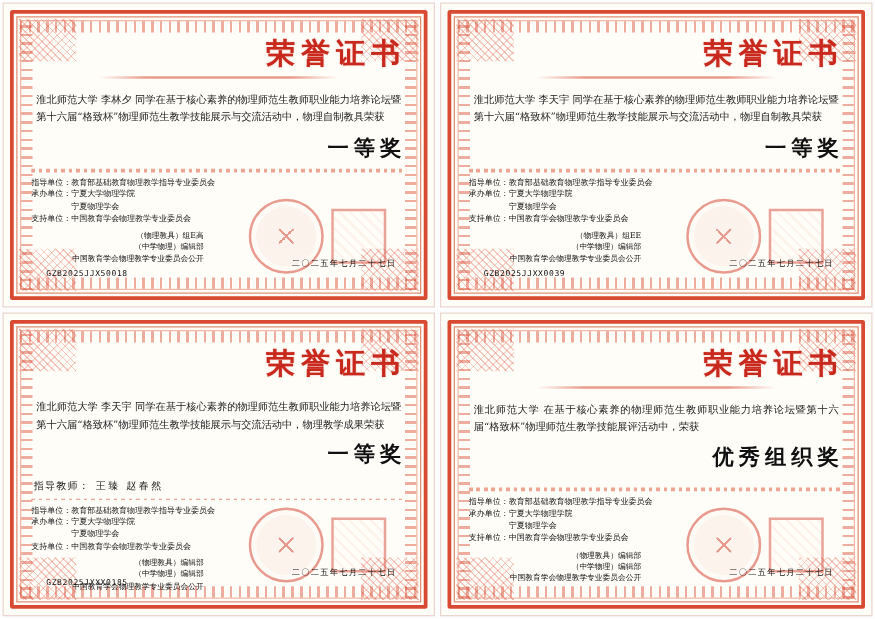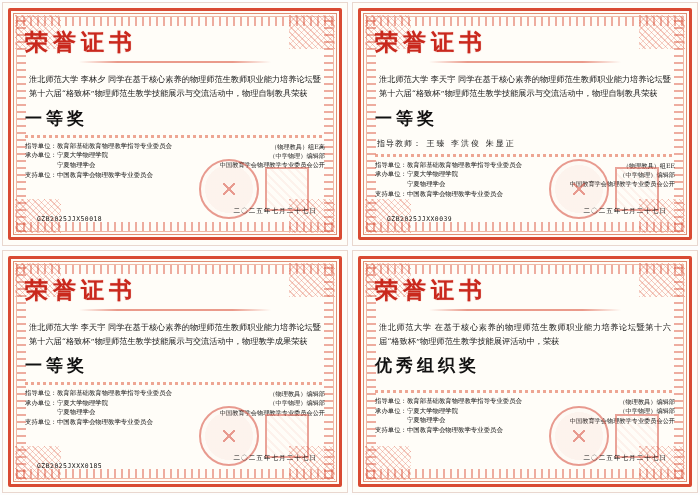--- a/index.html
+++ b/index.html
@@ -66,21 +66,21 @@
     background:repeating-linear-gradient(0deg,rgba(217,74,50,.45) 0 2px,transparent 2px 7px);
   }
   .edge-left{left:14px;}
   .edge-right{right:14px;}
 
   .content{
     position:absolute;left:22px;top:20px;right:22px;bottom:18px;
     display:flex;flex-direction:column;
   }
   .title{
-    text-align:left;
+    text-align:right;
     font-family:"DejaVu Serif","Liberation Serif",serif;
     font-weight:bold;
     font-size:23px;
     letter-spacing:5px;
     color:#c9281d;
     margin-top:4px;
     text-shadow:0 0 1px rgba(201,40,29,.6);
   }
   .title-rule{
     width:64%;
@@ -93,21 +93,21 @@
     margin-top:9px;
     font-family:"DejaVu Serif","Liberation Serif",serif;
     font-size:8.2px;
     line-height:1.75;
     color:#1a1a1a;
     text-align:justify;
     padding:0 4px;
     text-indent:0;
   }
   .award{
-    text-align:left;
+    text-align:right;
     font-family:"DejaVu Serif","Liberation Serif",serif;
     font-weight:bold;
     font-size:17px;
     letter-spacing:4px;
     color:#111;
     margin-top:6px;
   }
   .advisor{
     margin-top:8px;
     font-size:8px;
@@ -130,20 +130,21 @@
     font-size:6.4px;
     color:#111;
     font-family:"DejaVu Serif","Liberation Serif",serif;
     line-height:1.5;
   }
   .org-row{
     display:flex;
     justify-content:space-between;
     align-items:flex-start;
     gap:4px;
+    flex-direction:column;
   }
   .org-left{width:52%;}
   .org-right{width:46%;text-align:right;}
   .org-line{white-space:nowrap;overflow:hidden;text-overflow:ellipsis;}
   .org-right .org-line{font-size:6.2px;}
   .seal{
     position:absolute;
     width:56px;height:56px;
     border:2px solid #d64b3a;
     border-radius:50%;
@@ -242,24 +243,20 @@
     <div class="edge-right"></div>
     <div class="corner tl"></div>
     <div class="corner tr"></div>
     <div class="corner bl"></div>
     <div class="corner br"></div>
     <div class="content">
       <div class="title">荣誉证书</div>
       <div class="title-rule"></div>
       <div class="body-text">淮北师范大学  李天宇  同学在基于核心素养的物理师范生教师职业能力培养论坛暨第十六届“格致杯”物理师范生教学技能展示与交流活动中，物理自制教具荣获</div>
       <div class="award">一等奖</div>
-      <div class="advisor">
-        <span class="label">指导教师：</span>
-        <span>王臻  李洪俊  朱显正</span>
-      </div>
       <div class="hr-wave"></div>
       <div class="footer">
         <div class="org-row">
           <div class="org-left">
             <div class="org-line">指导单位：教育部基础教育物理教学指导专业委员会</div>
             <div class="org-line">承办单位：宁夏大学物理学院</div>
             <div class="org-line">　　　　　宁夏物理学会</div>
             <div class="org-line">支持单位：中国教育学会物理教学专业委员会</div>
           </div>
           <div class="org-right">
@@ -286,20 +283,24 @@
     <div class="edge-right"></div>
     <div class="corner tl"></div>
     <div class="corner tr"></div>
     <div class="corner bl"></div>
     <div class="corner br"></div>
     <div class="content">
       <div class="title">荣誉证书</div>
       <div class="title-rule"></div>
       <div class="body-text">淮北师范大学  李天宇  同学在基于核心素养的物理师范生教师职业能力培养论坛暨第十六届“格致杯”物理师范生教学技能展示与交流活动中，物理教学成果荣获</div>
       <div class="award">一等奖</div>
+      <div class="advisor">
+        <span class="label">指导教师：</span>
+        <span>王臻  赵春然</span>
+      </div>
       <div class="hr-wave"></div>
       <div class="footer">
         <div class="org-row">
           <div class="org-left">
             <div class="org-line">指导单位：教育部基础教育物理教学指导专业委员会</div>
             <div class="org-line">承办单位：宁夏大学物理学院</div>
             <div class="org-line">　　　　　宁夏物理学会</div>
             <div class="org-line">支持单位：中国教育学会物理教学专业委员会</div>
           </div>
           <div class="org-right">

